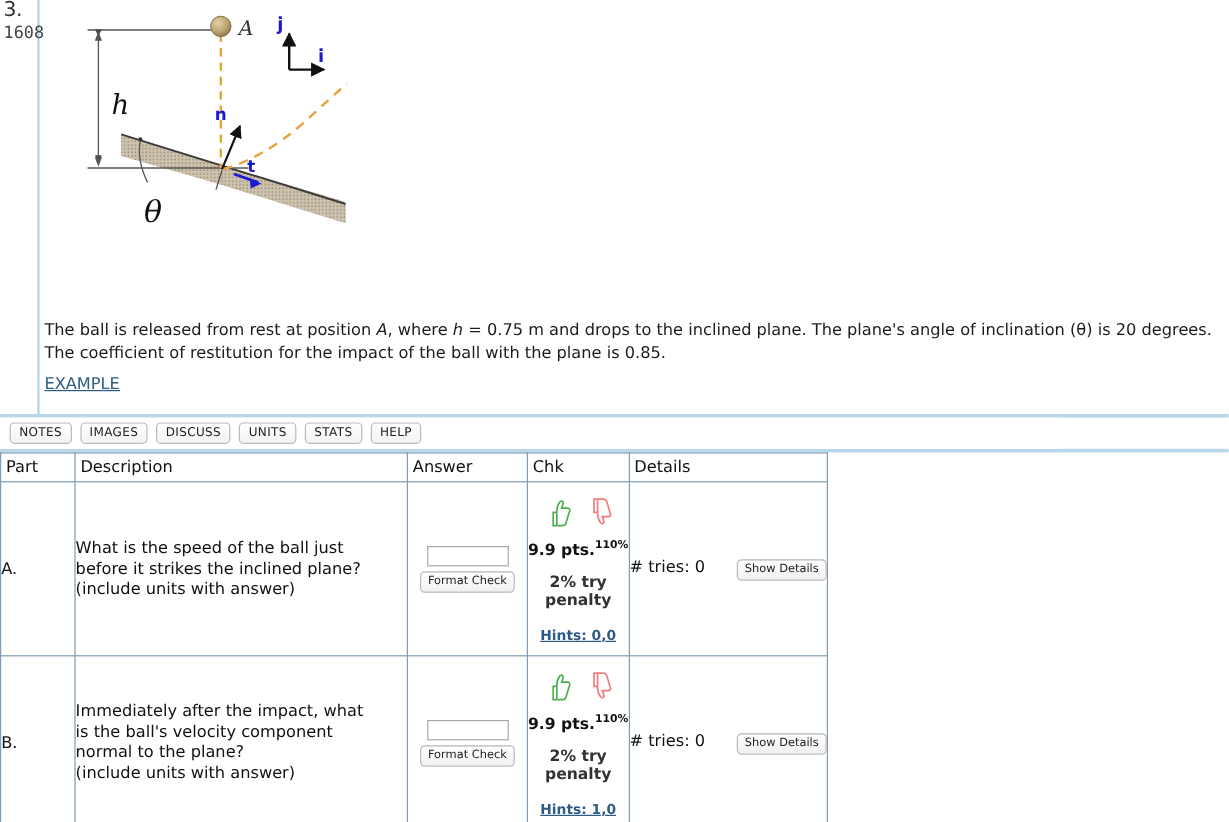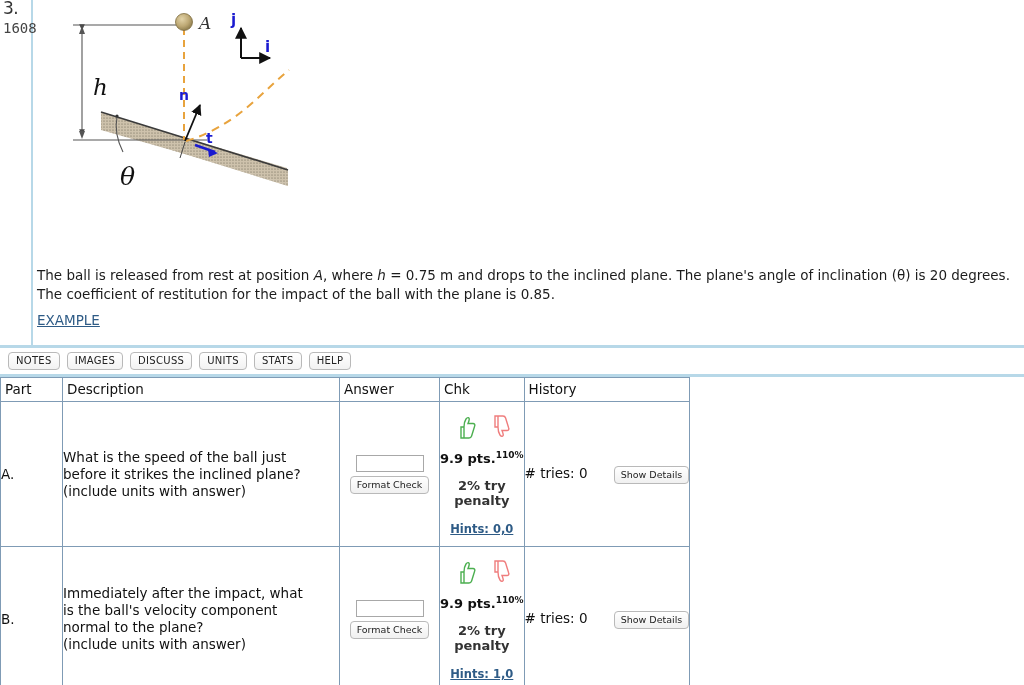--- a/index.html
+++ b/index.html
@@ -388,21 +388,21 @@
       <col class="col-answer">
       <col class="col-chk">
       <col class="col-history">
   </colgroup>
   <thead>
     <tr>
       <th>Part</th>
       <th>Description</th>
       <th>Answer</th>
       <th>Chk</th>
-      <th>History</th>
+      <th>Details</th>
     </tr>
   </thead>
   <tbody>
 
     <tr style="height:145px;">
       <td class="cell-part">A.</td>
       <td class="cell-desc">
         <div>What is the speed of the ball just</div>
         <div>before it strikes the inclined plane?</div>
         <div>(include units with answer)</div>

